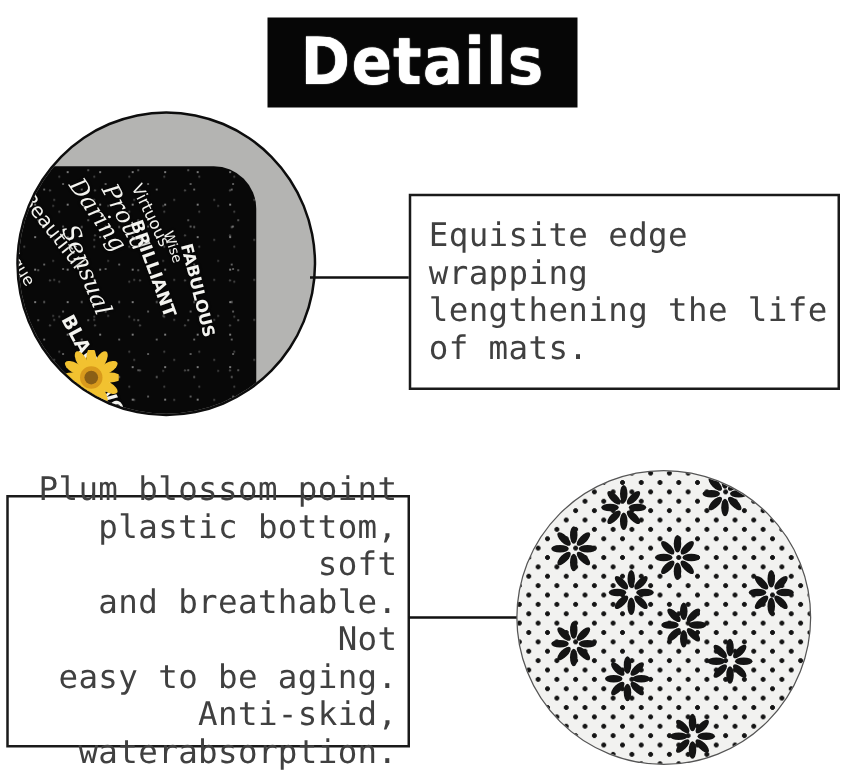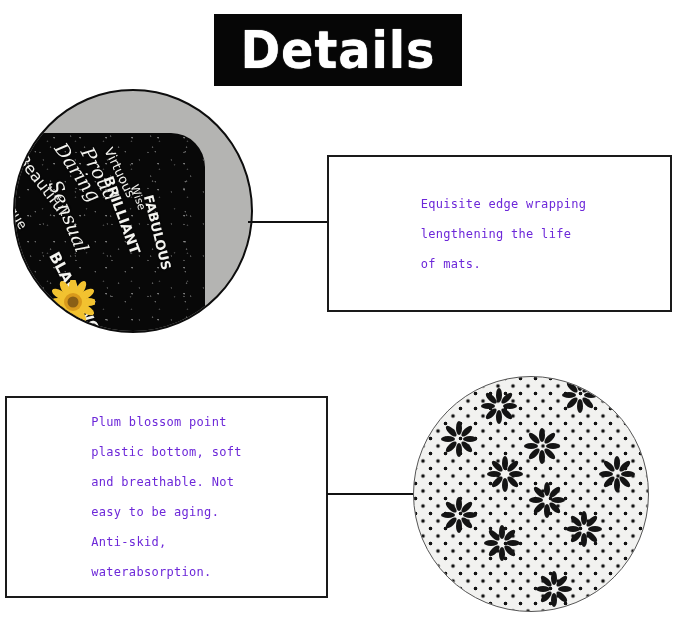--- a/index.html
+++ b/index.html
@@ -53,23 +53,23 @@
     background: #ffffff;
     border: 2px solid #1a1a1a;
     box-sizing: border-box;
     display: flex;
     align-items: center;
     justify-content: center;
   }
   .callout p {
     margin: 0;
     font-family: "DejaVu Sans Mono", "Liberation Mono", monospace;
-    font-size: 12px;
+    font-size: 26px;
     line-height: 30px;
-    color: #6d28d9;
+    color: #404040;
     letter-spacing: 0.3px;
     white-space: pre-line;
   }
   #callout-edge {
     left: 327px;
     top: 155px;
     width: 345px;
     height: 157px;
   }
   #callout-edge p {
@@ -77,21 +77,21 @@
     padding-left: 14px;
     padding-right: 6px;
   }
   #callout-bottom {
     left: 5px;
     top: 396px;
     width: 323px;
     height: 202px;
   }
   #callout-bottom p {
-    text-align: left;
+    text-align: right;
     padding: 0 8px;
   }
 
   
   .connector {
     position: absolute;
     background: #111111;
     height: 2px;
   }
   #connector-top {

